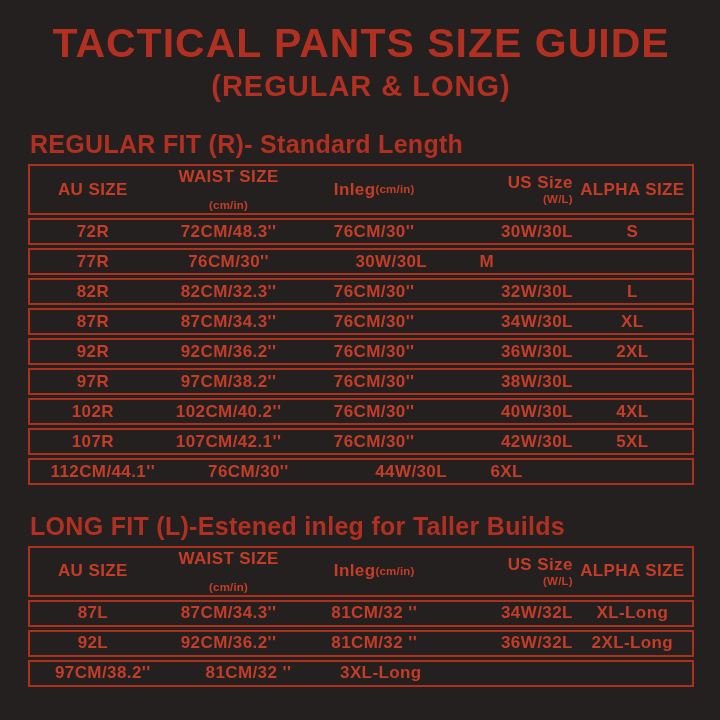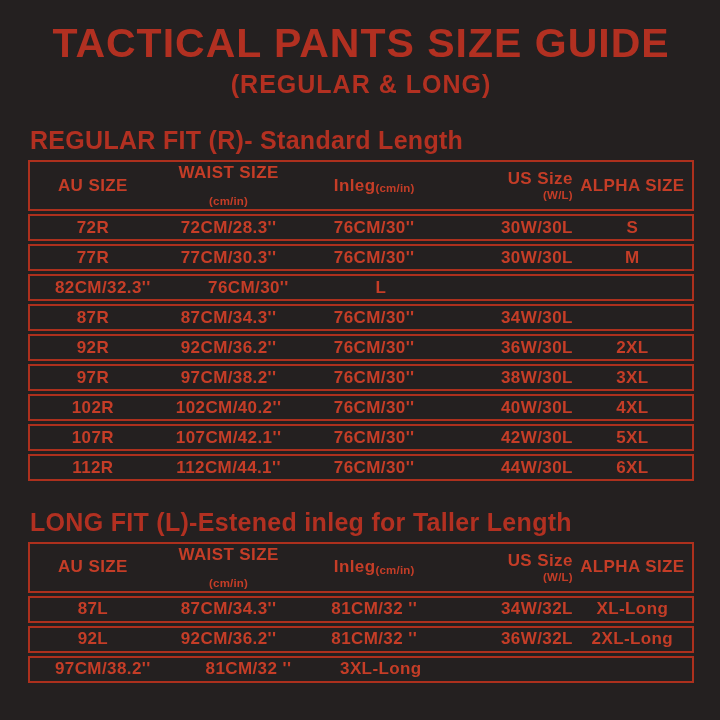--- a/index.html
+++ b/index.html
@@ -23,21 +23,21 @@
     text-align: center;
     color: var(--accent-red);
     font-size: 41px;
     font-weight: bold;
     letter-spacing: 1px;
     line-height: 1.05;
   }
   .subtitle {
     text-align: center;
     color: var(--accent-red);
-    font-size: 25px;
+    font-size: 29px;
     font-weight: bold;
     letter-spacing: 1px;
     margin-top: 5px;
   }
   .section-heading {
     color: var(--accent-red);
     font-size: 25px;
     font-weight: bold;
     letter-spacing: 0.3px;
     margin: 27px 0 5px 2px;
@@ -64,21 +64,21 @@
     line-height: 1.05;
     padding: 2px 0;
   }
   .c0 { width: 19%; }
   .c1 { width: 22%; gap: 12px; }
   .c2 { width: 22%; }
   .c3 { width: 19%; align-items: flex-end; }
   .c4 { width: 18%; }
   .h-main { font-size: 17px; }
   .h-sub { font-size: 11.5px; letter-spacing: 0.2px; margin-top: 1px; }
-  .h-line { display: flex; align-items: flex-end; justify-content: center; }
+  .h-line { display: flex; align-items: center; justify-content: center; }
   .h-sub-inline { font-size: 11.5px; letter-spacing: 0.2px; }
 </style>
 </head>
 <body>
 
 <div class="page">
   <h1 class="title">TACTICAL PANTS SIZE GUIDE</h1>
   <div class="subtitle">(REGULAR &amp; LONG)</div>
 
   <section>
@@ -101,83 +101,83 @@
           <div class="cell c3">
             <div class="h-main">US Size</div>
             <div class="h-sub">(W/L)</div>
           </div>
           <div class="cell c4">
             <div class="h-main">ALPHA SIZE</div>
           </div>
         </div>
         <div class="t-row">
           <div class="cell c0">72R</div>
-          <div class="cell c1">72CM/28.3''</div>
+          <div class="cell c1">72CM/48.3''</div>
           <div class="cell c2">76CM/30''</div>
           <div class="cell c3">30W/30L</div>
           <div class="cell c4">S</div>
         </div>
         <div class="t-row">
           <div class="cell c0">77R</div>
-          <div class="cell c1">77CM/30.3''</div>
           <div class="cell c2">76CM/30''</div>
           <div class="cell c3">30W/30L</div>
           <div class="cell c4">M</div>
         </div>
         <div class="t-row">
+          <div class="cell c0">82R</div>
           <div class="cell c1">82CM/32.3''</div>
           <div class="cell c2">76CM/30''</div>
+          <div class="cell c3">32W/30L</div>
           <div class="cell c4">L</div>
         </div>
         <div class="t-row">
           <div class="cell c0">87R</div>
           <div class="cell c1">87CM/34.3''</div>
           <div class="cell c2">76CM/30''</div>
           <div class="cell c3">34W/30L</div>
+          <div class="cell c4">XL</div>
         </div>
         <div class="t-row">
           <div class="cell c0">92R</div>
           <div class="cell c1">92CM/36.2''</div>
           <div class="cell c2">76CM/30''</div>
           <div class="cell c3">36W/30L</div>
           <div class="cell c4">2XL</div>
         </div>
         <div class="t-row">
           <div class="cell c0">97R</div>
           <div class="cell c1">97CM/38.2''</div>
           <div class="cell c2">76CM/30''</div>
           <div class="cell c3">38W/30L</div>
-          <div class="cell c4">3XL</div>
         </div>
         <div class="t-row">
           <div class="cell c0">102R</div>
           <div class="cell c1">102CM/40.2''</div>
           <div class="cell c2">76CM/30''</div>
           <div class="cell c3">40W/30L</div>
           <div class="cell c4">4XL</div>
         </div>
         <div class="t-row">
           <div class="cell c0">107R</div>
           <div class="cell c1">107CM/42.1''</div>
           <div class="cell c2">76CM/30''</div>
           <div class="cell c3">42W/30L</div>
           <div class="cell c4">5XL</div>
         </div>
         <div class="t-row">
-          <div class="cell c0">112R</div>
           <div class="cell c1">112CM/44.1''</div>
           <div class="cell c2">76CM/30''</div>
           <div class="cell c3">44W/30L</div>
           <div class="cell c4">6XL</div>
         </div>
       </div>
   </section>
 
   <section>
-    <h2 class="section-heading">LONG FIT (L)-Estened inleg for Taller Length</h2>
+    <h2 class="section-heading">LONG FIT (L)-Estened inleg for Taller Builds</h2>
     <div class="size-table">
         <div class="t-row t-head">
           <div class="cell c0">
             <div class="h-main">AU SIZE</div>
           </div>
           <div class="cell c1">
             <div class="h-main">WAIST SIZE</div>
             <div class="h-sub">(cm/in)</div>
           </div>
           <div class="cell c2">

